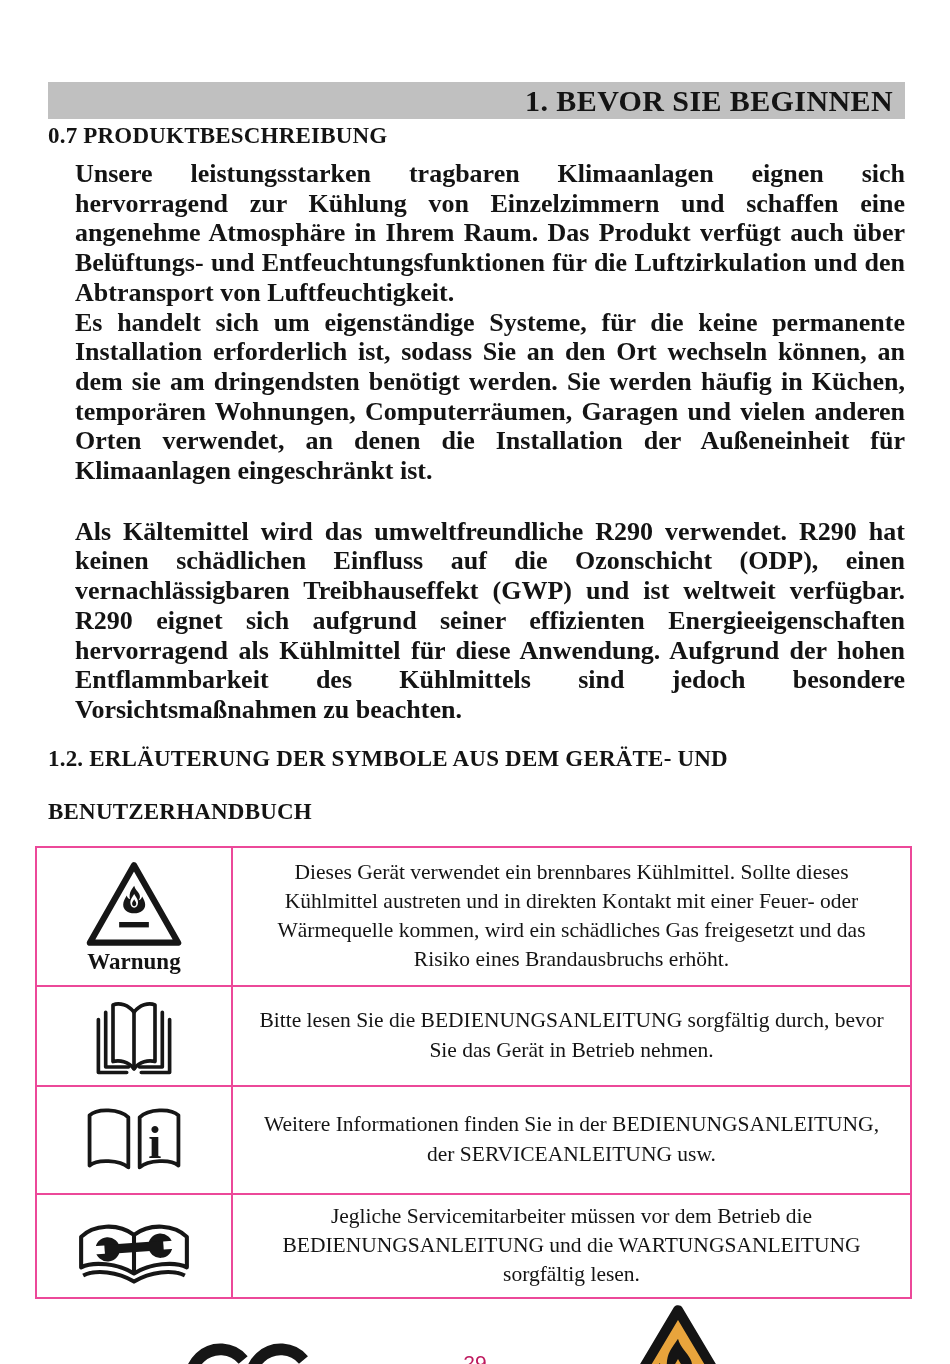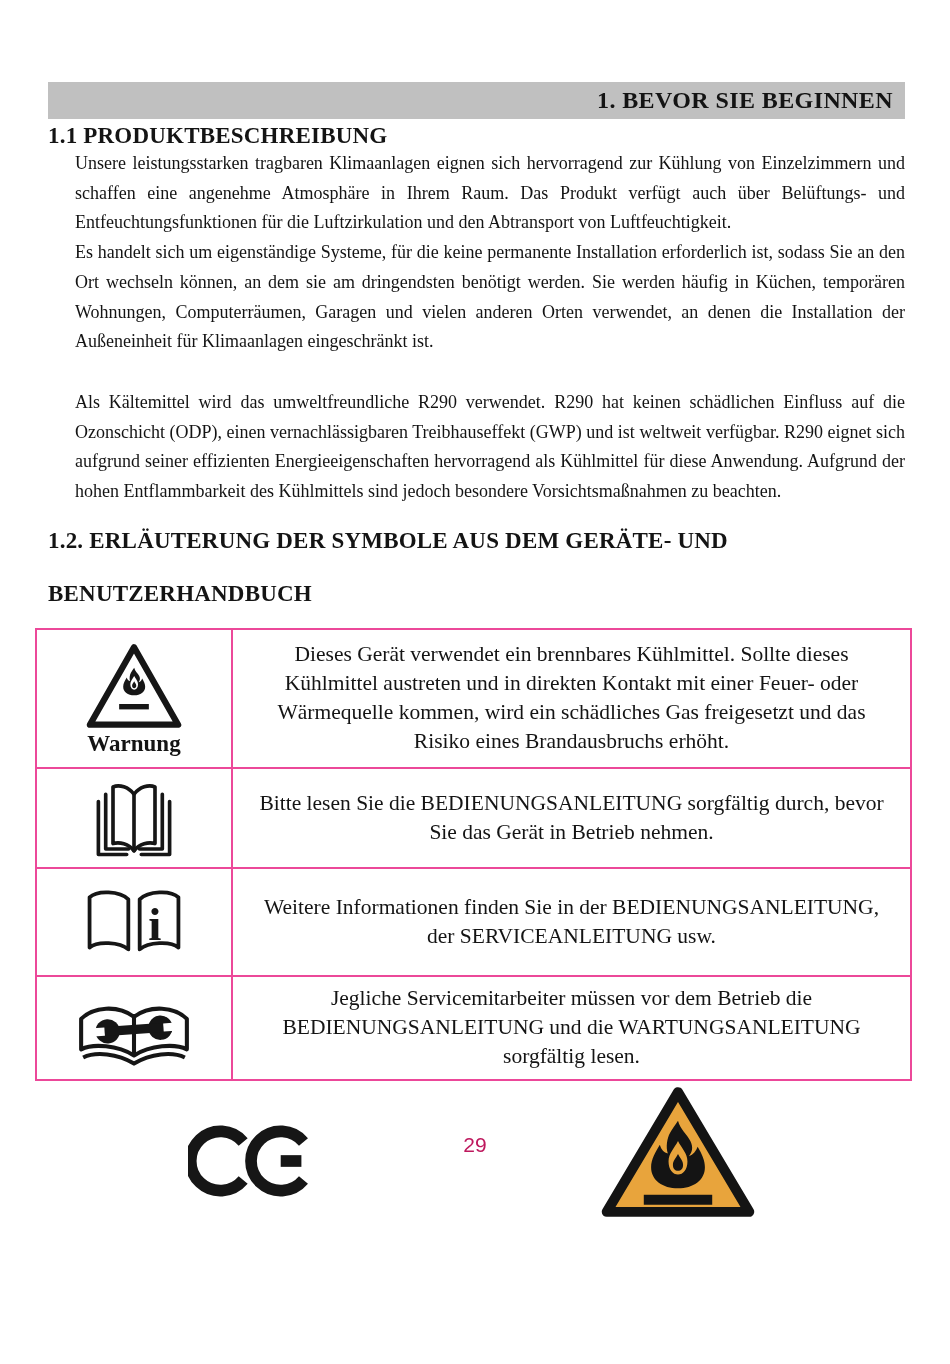--- a/index.html
+++ b/index.html
@@ -7,30 +7,30 @@
   body {
     width:950px; height:1364px; background:#ffffff; overflow:hidden;
     font-family:"Liberation Serif", serif; color:#141414;
   }
   .page { position:relative; width:950px; height:1364px; }
 
   .header-bar {
     margin:82px 45px 0 48px; height:37px; background:#c0c0c0; text-align:right;
   }
   .header-bar .main-title {
-    display:inline-block; font-size:24px; font-weight:bold; line-height:37px;
+    display:inline-block; font-size:30px; font-weight:bold; line-height:37px;
     padding-right:12px; letter-spacing:.4px; white-space:nowrap;
   }
 
   .sub-heading {
     margin:4px 45px 0 48px; font-size:23px; font-weight:bold; letter-spacing:.2px;
   }
   .body-text {
-    margin:0 45px 0 75px; font-size:18px; line-height:29.7px;
-    text-align:justify; text-justify:inter-word;
+    margin:10px 45px 0 75px; font-size:26px; line-height:29.7px;
+    text-align:justify; text-justify:inter-word;font-weight:bold;
   }
   .para { margin:0; }
   .spacer-blank { height:31px; }
 
   .h12-line1 { margin-top:21px; }
   .h12-line2 { margin-top:27px; }
 
   table.symbols {
     margin:21px 0 0 35px; width:877px; border-collapse:collapse; table-layout:fixed;
   }
@@ -56,21 +56,21 @@
 </style>
 </head>
 <body>
 
 <div class="page">
 
   <div class="header-bar">
     <span class="main-title">1. BEVOR SIE BEGINNEN</span>
   </div>
 
-  <div class="sub-heading">1.1 PRODUKTBESCHREIBUNG</div>
+  <div class="sub-heading">0.7 PRODUKTBESCHREIBUNG</div>
 
   <div class="body-text">
     <p class="para">Unsere leistungsstarken tragbaren Klimaanlagen eignen sich hervorragend zur Kühlung von Einzelzimmern und schaffen eine angenehme Atmosphäre in Ihrem Raum. Das Produkt verfügt auch über Belüftungs- und Entfeuchtungsfunktionen für die Luftzirkulation und den Abtransport von Luftfeuchtigkeit.</p>
     <p class="para">Es handelt sich um eigenständige Systeme, für die keine permanente Installation erforderlich ist, sodass Sie an den Ort wechseln können, an dem sie am dringendsten benötigt werden. Sie werden häufig in Küchen, temporären Wohnungen, Computerräumen, Garagen und vielen anderen Orten verwendet, an denen die Installation der Außeneinheit für Klimaanlagen eingeschränkt ist.</p>
     <div class="spacer-blank"></div>
     <p class="para">Als Kältemittel wird das umweltfreundliche R290 verwendet. R290 hat keinen schädlichen Einfluss auf die Ozonschicht (ODP), einen vernachlässigbaren Treibhauseffekt (GWP) und ist weltweit verfügbar. R290 eignet sich aufgrund seiner effizienten Energieeigenschaften hervorragend als Kühlmittel für diese Anwendung. Aufgrund der hohen Entflammbarkeit des Kühlmittels sind jedoch besondere Vorsichtsmaßnahmen zu beachten.</p>
   </div>
 
   <div class="sub-heading h12-line1">1.2. ERLÄUTERUNG DER SYMBOLE AUS DEM GERÄTE- UND</div>
   <div class="sub-heading h12-line2">BENUTZERHANDBUCH</div>

